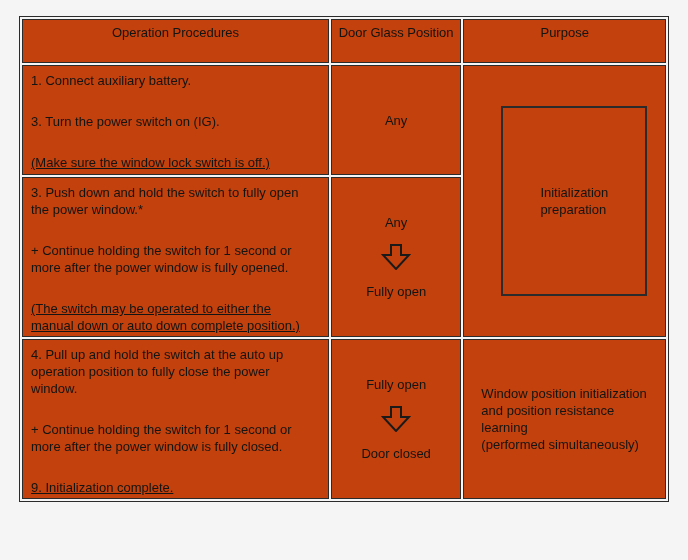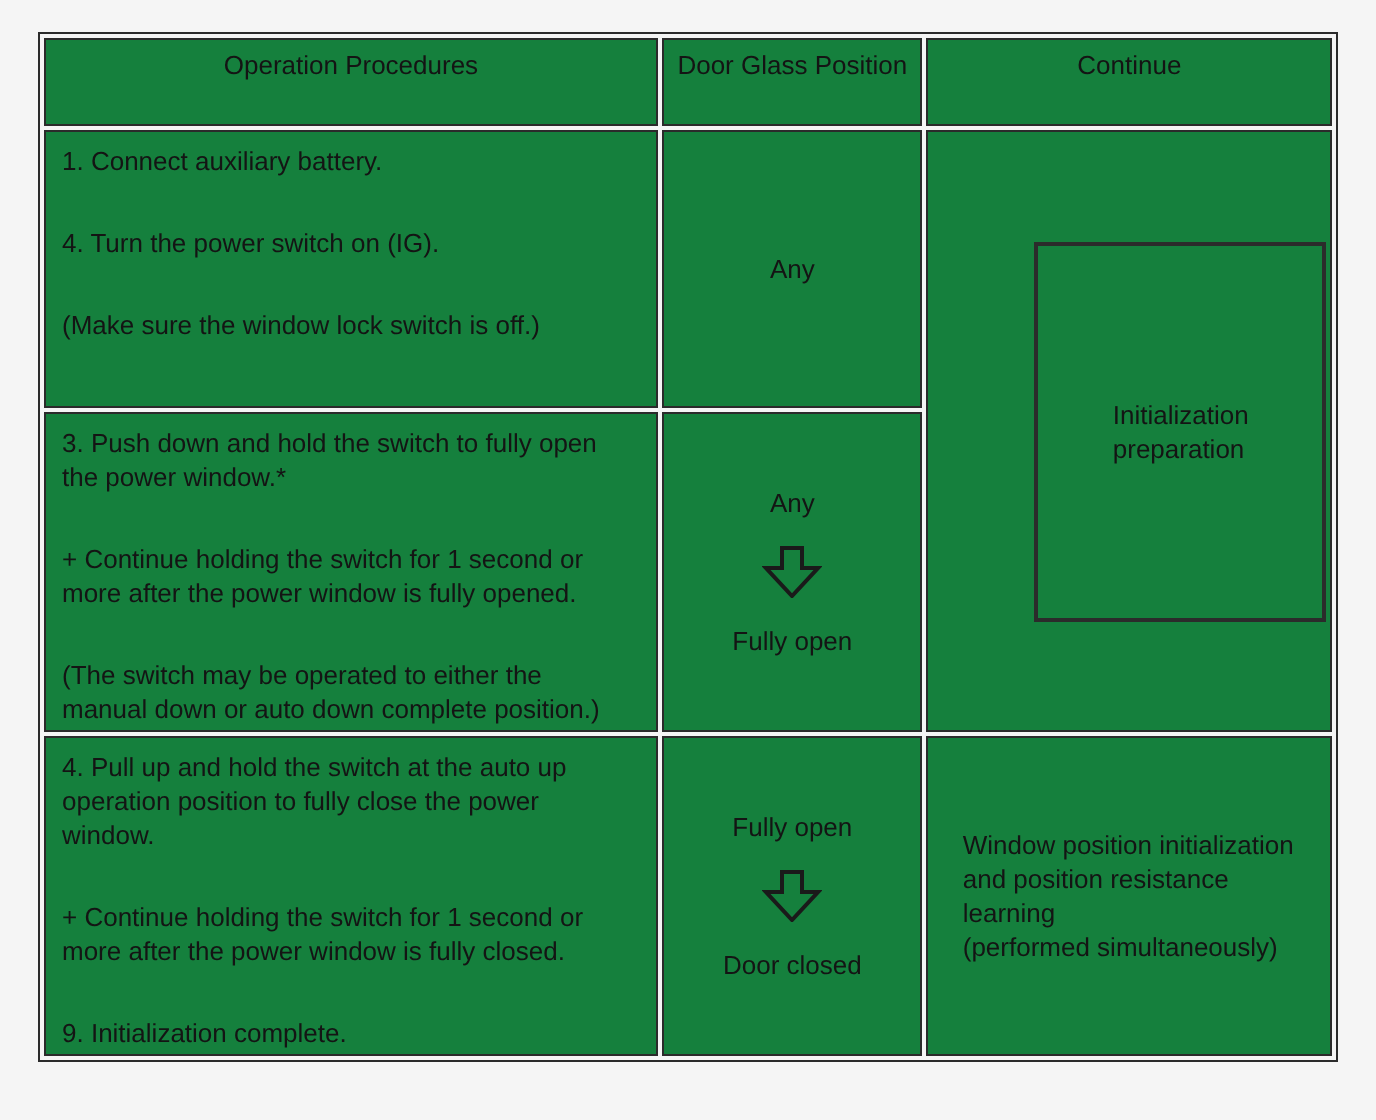--- a/index.html
+++ b/index.html
@@ -21,65 +21,65 @@
     left: 19px;
     top: 16px;
     border-collapse: separate;
     border-spacing: 2px;
     border: 1px solid #2b2b2b;
     table-layout: fixed;
     width: 650px;
   }
   th, td {
     border: 1px solid #2b2b2b;
-    background: #15803d;
+    background: #c2410c;
     font-size: 13px;
     font-weight: normal;
     box-sizing: border-box;
     overflow: hidden;
   }
   th {
     vertical-align: top;
     text-align: center;
     padding-top: 5px;
     height: 44px;
   }
-  tr.row1 > td { height: 139px; }
+  tr.row1 > td { height: 110px; }
   tr.row2 > td { height: 149px; }
   tr.row3 > td { height: 146px; }
 
   td.proc-cell {
     vertical-align: top;
     text-align: left;
     padding: 6px 12px 2px 8px;
   }
   td.proc-cell p {
     margin: 0 0 24px 0;
     line-height: 17px;
   }
-  td.proc-cell p:last-child { margin-bottom: 0; }
+  td.proc-cell p:last-child { margin-bottom: 0; text-decoration: underline; }
 
   td.pos-cell {
     vertical-align: middle;
     text-align: center;
     padding: 0;
     margin-top: 12px;
   }
   .pos-stack {
     display: flex;
     flex-direction: column;
     align-items: center;
     gap: 13px;
   }
   .pos-stack span { line-height: 17px; }
   .arrow-icon { display: block; }
 
   td.purpose-merged {
     vertical-align: middle;
-    padding: 16px;
+    padding: 0;
   }
   .pbox {
     width: 142px;
     height: 186px;
     border: 2px solid #2b2b2b;
     margin: 0 auto 0 37px;
     display: flex;
     align-items: center;
     justify-content: center;
   }
@@ -101,27 +101,27 @@
   <table class="proc">
     <colgroup>
       <col style="width:306px">
       <col style="width:130px">
       <col style="width:202px">
     </colgroup>
     <tbody>
         <tr>
       <th>Operation Procedures</th>
       <th>Door Glass Position</th>
-      <th>Continue</th>
+      <th>Purpose</th>
     </tr>
 
     <tr class="row1">
       <td class="proc-cell">
         <p>1. Connect auxiliary battery.</p>
-        <p>4. Turn the power switch on (IG).</p>
+        <p>3. Turn the power switch on (IG).</p>
         <p>(Make sure the window lock switch is off.)</p>
       </td>
       <td class="pos-cell">
         <div class="pos-stack">
           <span>Any</span>
         </div>
       </td>
       <td class="purpose-merged" rowspan="2">
         <div class="pbox">
           <div class="pbox-lines">

